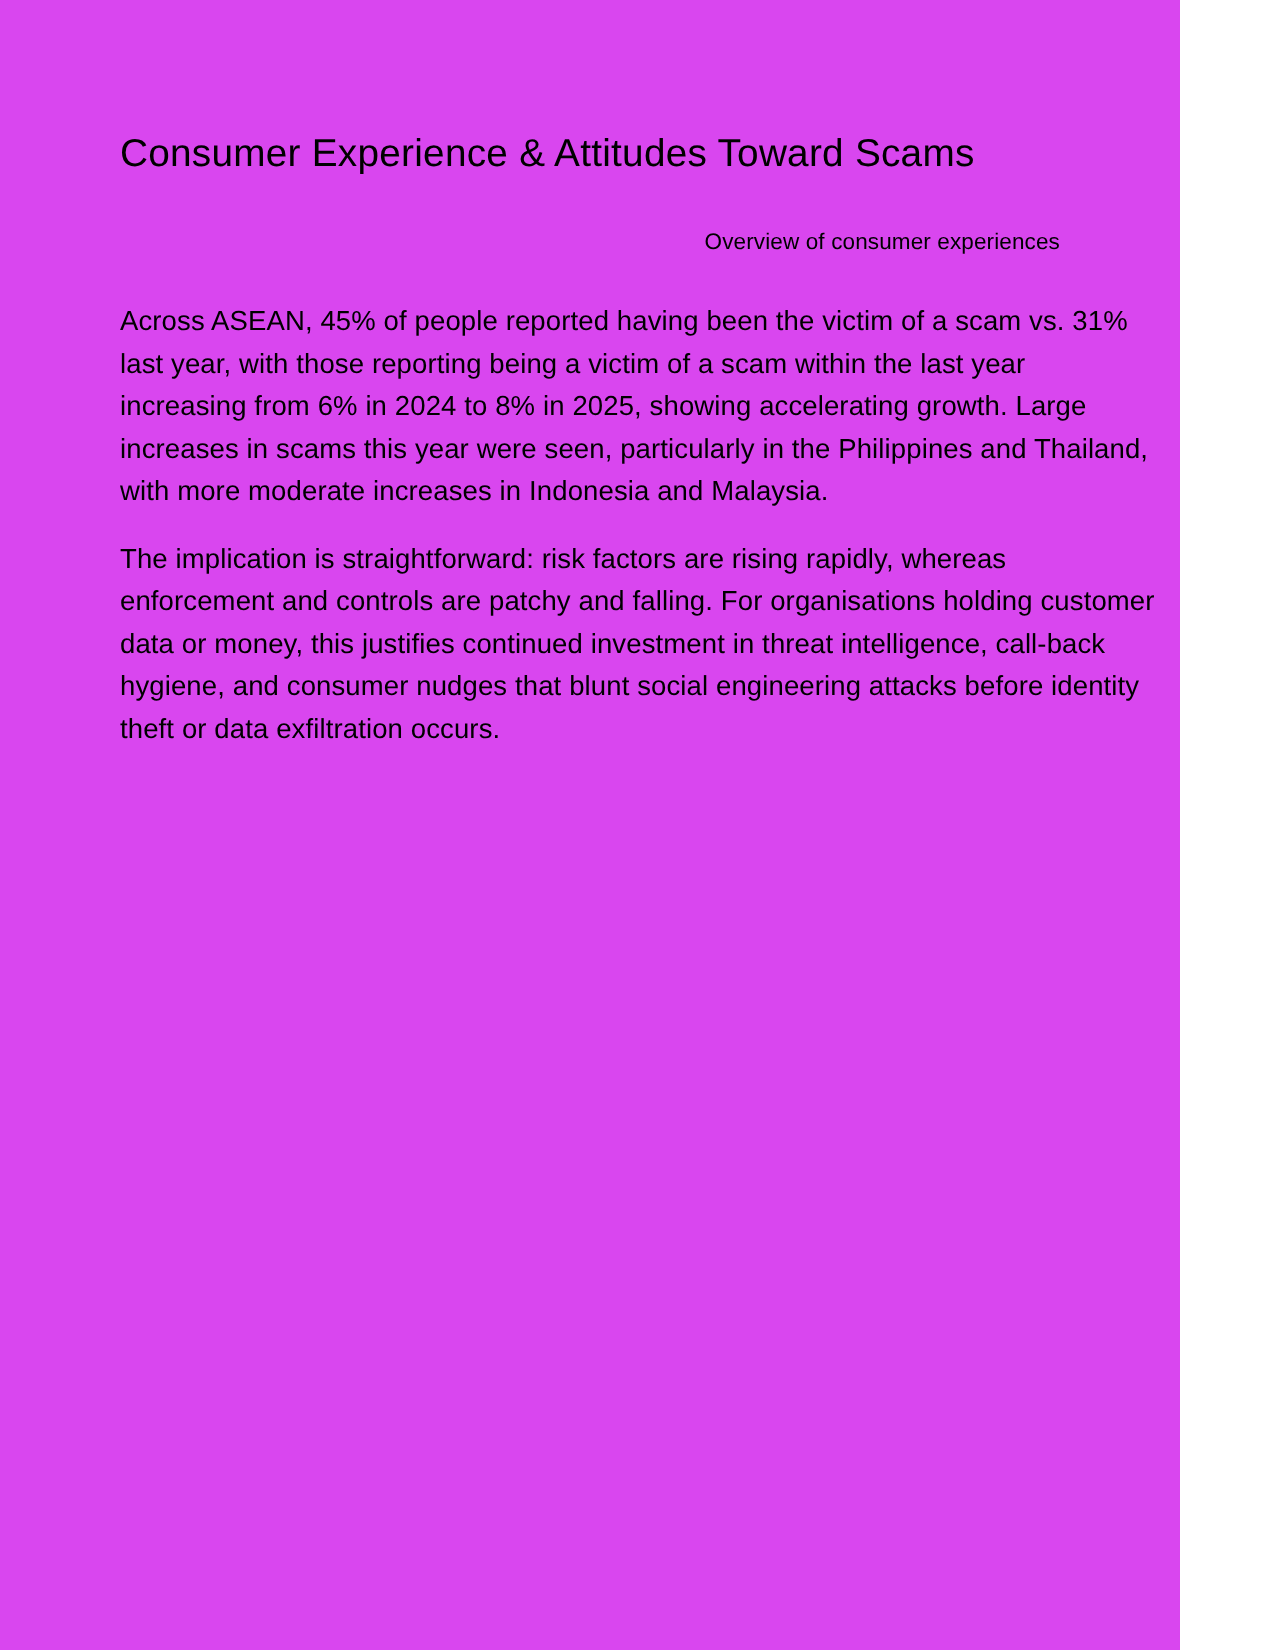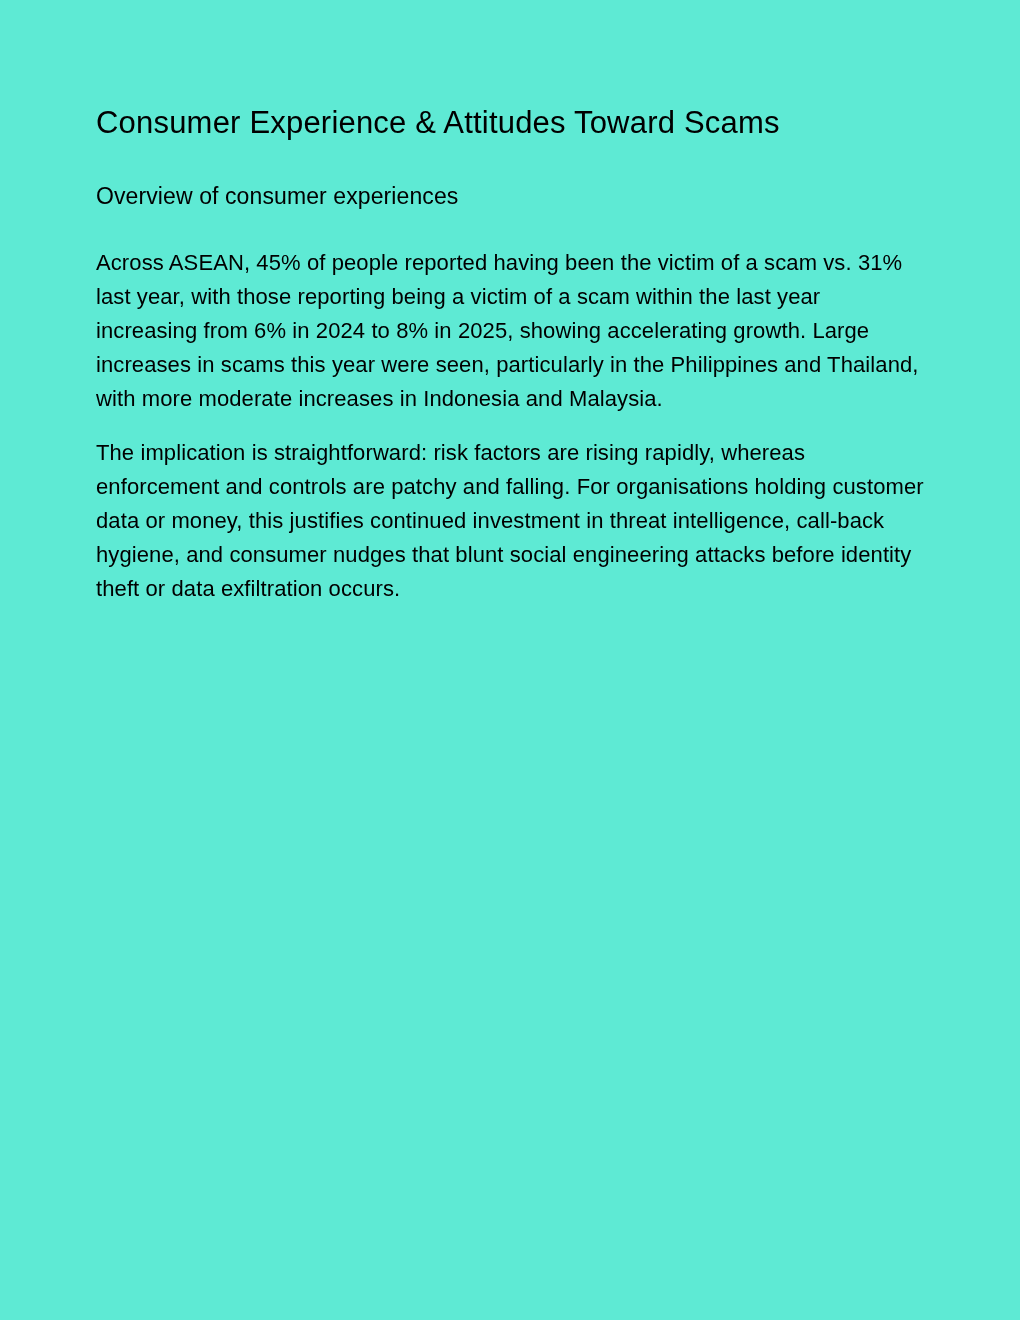--- a/index.html
+++ b/index.html
@@ -5,37 +5,38 @@
   * { margin: 0; padding: 0; box-sizing: border-box; }
   html, body {
     width: 1020px;
     height: 1320px;
     background: #ffffff;
     font-family: "Liberation Sans", sans-serif;
     color: #000000;
     overflow: hidden;
   }
   .doc-page {
-    width: 1020px;
+    width: 944px;
     height: 1320px;
-    background: #5eead4;
+    background: #d946ef;
     padding: 96px 96px 2px 96px;
   }
   .doc-title {
     font-size: 31px;
     font-weight: 400;
     line-height: 1.2;
     margin-top: 8px;
     letter-spacing: 0.2px;
   }
   .doc-heading {
-    font-size: 23px;
+    font-size: 18px;
     font-weight: 400;
     margin-top: 42px;
     letter-spacing: 0.1px;
+    text-align: right;
   }
   .doc-body {
     margin-top: 36px;
     width: 828px;
   }
   .doc-paragraph {
     font-size: 22px;
     font-weight: 400;
     line-height: 34px;
     margin-bottom: 20px;

